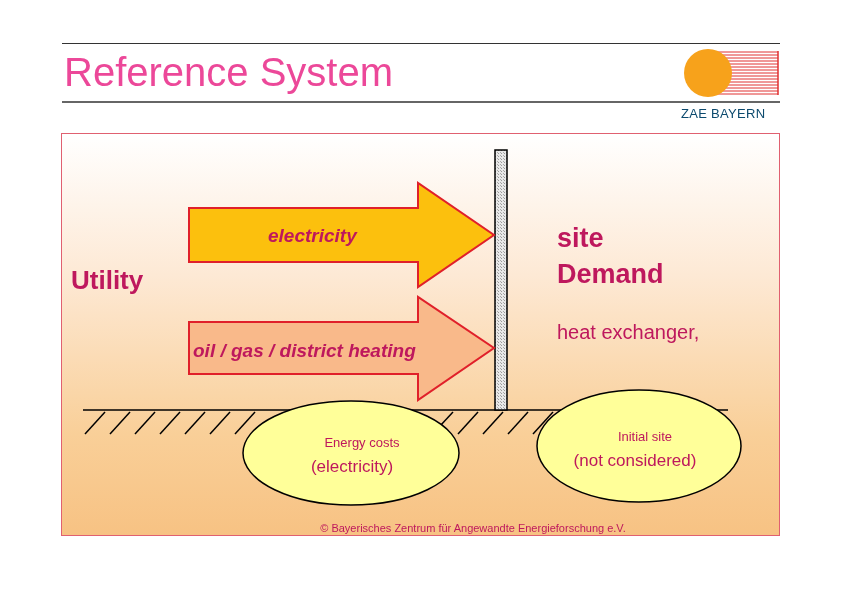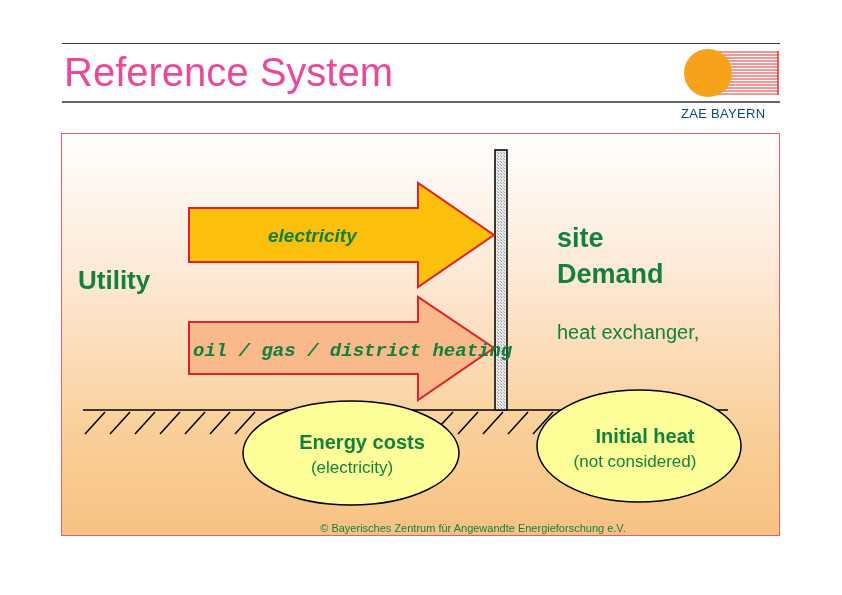--- a/index.html
+++ b/index.html
@@ -6,29 +6,29 @@
     body { width: 842px; height: 595px; position: relative; overflow: hidden; font-family: "Liberation Sans", sans-serif; }
     .top-rule { position: absolute; left: 62px; top: 43px; width: 718px; height: 1px; background: #333; }
     .bottom-rule { position: absolute; left: 62px; top: 101px; width: 718px; height: 2px; background: #666; }
     .title { position: absolute; left: 64px; top: 48px; font-size: 40px; color: #ec4899; line-height: 48px; }
     .logo { position: absolute; left: 680px; top: 48px; width: 102px; height: 72px; }
     .logo-text { position: absolute; left: 681px; top: 106px; font-size: 13px; color: #0c4a6e; letter-spacing: 0.3px; }
     .panel { position: absolute; left: 61px; top: 133px; width: 719px; height: 403px;
       border: 1px solid #e06070; box-sizing: border-box;
       background: linear-gradient(to bottom, #ffffff 0%, #fde9d5 35%, #f9cf98 75%, #f7c283 100%); }
     svg.scene { position: absolute; left: 0; top: 0; width: 842px; height: 595px; }
-    .lbl { position: absolute; color: #15803d; }
-    .utility { left: 78px; top: 265px; font-size: 26px; font-weight: bold; }
+    .lbl { position: absolute; color: #be185d; }
+    .utility { left: 71px; top: 265px; font-size: 26px; font-weight: bold; }
     .arrow-text { font-style: italic; font-weight: bold; font-size: 19px; }
     .elec-text { left: 268px; top: 225px; }
-    .oil-text { left: 193px; top: 340px; font-family: Liberation Mono, monospace; }
+    .oil-text { left: 193px; top: 340px; }
     .demand { left: 557px; top: 220px; font-size: 27px; font-weight: bold; line-height: 36px; }
     .demand-sub { left: 557px; top: 294px; font-size: 20px; line-height: 28px; margin-top: 24px; }
     .ell-text { text-align: center; font-size: 17px; line-height: 24px; }
-    .ell-text b { font-weight: bold; font-size: 20px; padding-left: 20px; }
+    .ell-text b { font-weight: normal; font-size: 13px; padding-left: 20px; }
     .energy { left: 252px; top: 430px; width: 200px; }
     .initial { left: 540px; top: 424px; width: 190px; }
     .copyright { left: 61px; top: 522px; width: 824px; text-align: center; font-size: 11px; }
   </style>
 </head>
 <body>
 
 <div class="top-rule"></div>
 <div class="title">Reference System</div>
 <div class="bottom-rule"></div>
@@ -103,17 +103,17 @@
 </div>
 <div class="lbl demand-sub">
   <div>heat exchanger,</div>
 </div>
 
 <div class="lbl ell-text energy">
   <b>Energy costs</b><br>
   <span>(electricity)</span>
 </div>
 <div class="lbl ell-text initial">
-  <b>Initial heat</b><br>
+  <b>Initial site</b><br>
   <span>(not considered)</span>
 </div>
 
 <div class="lbl copyright">© Bayerisches Zentrum für Angewandte Energieforschung e.V.</div>
 
 </body></html>

